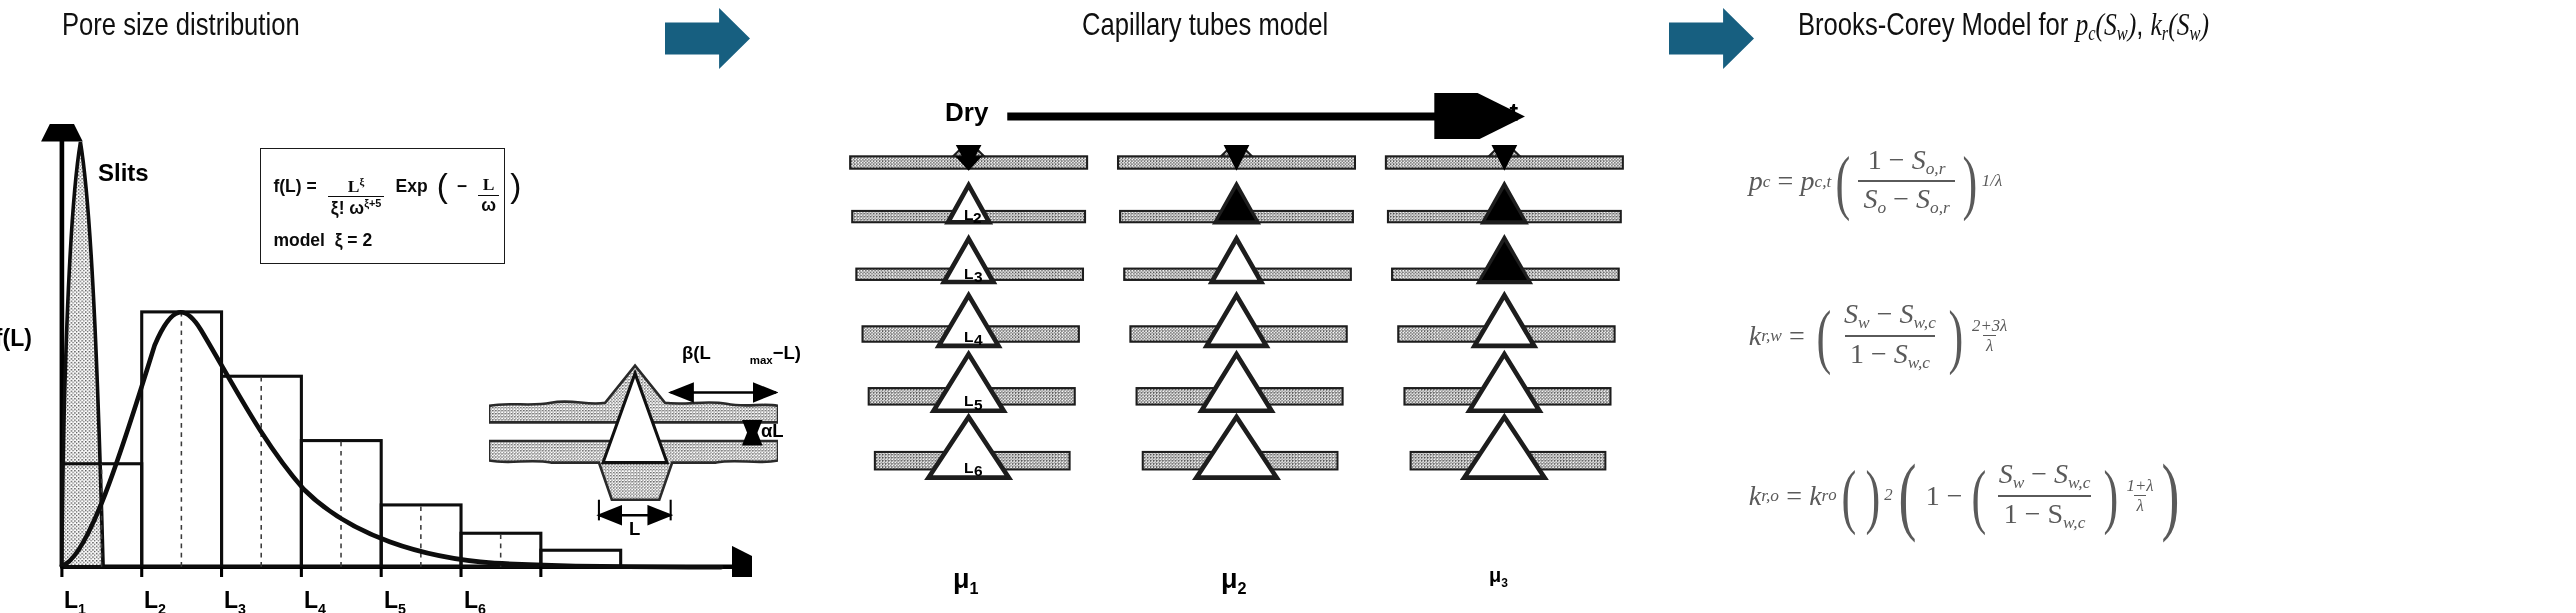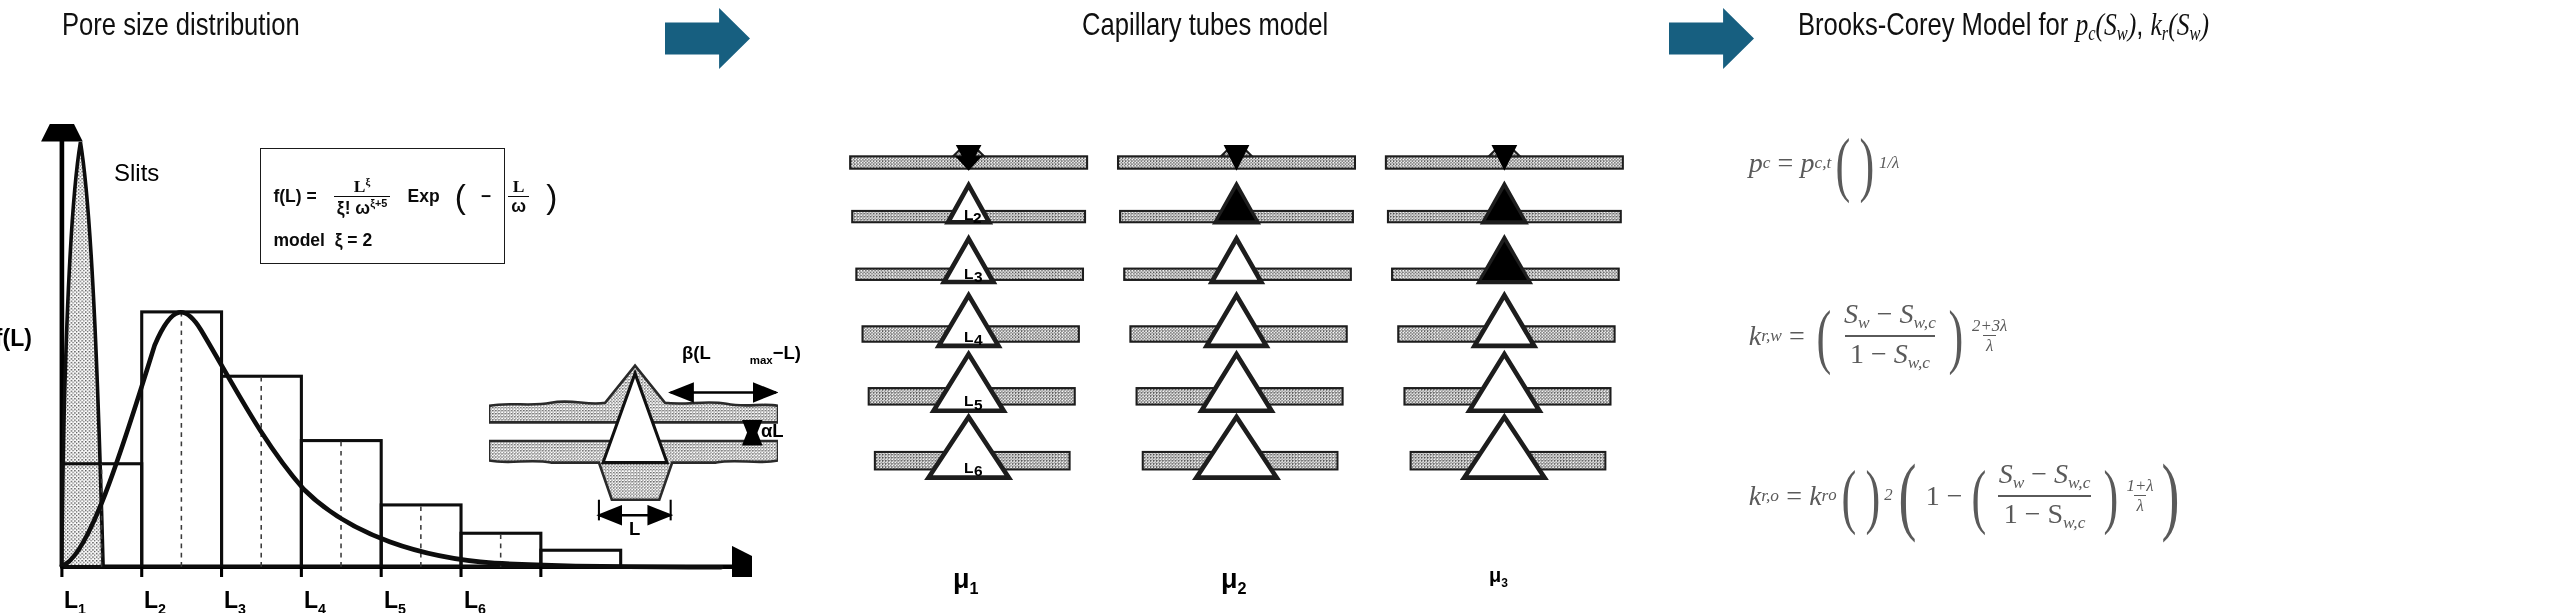--- a/index.html
+++ b/index.html
@@ -47,21 +47,21 @@
     border:1.5px solid #1a1a1a;
     background:#fff;
     box-sizing:border-box;
   }
   #formulaBox .fline{
     position:absolute;left:12.4px;
     font-family:"Liberation Sans", sans-serif;
     font-weight:bold;color:#0b0b0b;
     white-space:nowrap;
   }
-  #fl1{top:27px;font-size:17.5px;display:flex;align-items:center;gap:15px;}
+  #fl1{top:27px;font-size:17.5px;display:flex;gap:9px;}
   #fl2{top:81px;font-size:17.5px;}
 
   .frac{display:inline-flex;flex-direction:column;align-items:center;
         vertical-align:middle;line-height:1;margin:0 2.1px;}
   .frac .num{padding:0 3.1px 1px 3.1px;font-family:Liberation Serif, serif;}
   .frac .den{padding:1px 3.1px 0 3.1px;border-top:1.5px solid #0b0b0b;}
   .sup{font-size:0.62em;vertical-align:super;}
   .paren{font-size:1.9em;font-weight:normal;line-height:0.62;}
 
   
@@ -190,22 +190,22 @@
           <line x1="680" y1="860" x2="680" y2="892"></line>
           <line x1="835" y1="860" x2="835" y2="892"></line>
           <line x1="990" y1="860" x2="990" y2="892"></line>
         </g>
       </svg>
     </div>
 
     <div class="abs" style="left:-5.2px;top:222px;font-family:'Liberation Sans',sans-serif;
          font-weight:bold;font-size:23px;color:#000;">f(L)</div>
 
-    <div class="abs" style="left:114px;top:56px;font-family:'Liberation Sans',sans-serif;
-         font-weight:normal;font-size:24px;color:#000;">Slits</div>
+    <div class="abs" style="left:98px;top:56px;font-family:'Liberation Sans',sans-serif;
+         font-weight:bold;font-size:24px;color:#000;">Slits</div>
 
     <div class="abs" style="left:31px;top:484px;width:618px;height:31px;">
       <span class="abs" style="left:33px;top:0;font-family:'Liberation Sans',sans-serif;font-weight:bold;font-size:23px;color:#000;"><span>L</span><sub style="font-size:0.62em;">1</sub></span>
       <span class="abs" style="left:113px;top:0;font-family:'Liberation Sans',sans-serif;font-weight:bold;font-size:23px;color:#000;"><span>L</span><sub style="font-size:0.62em;">2</sub></span>
       <span class="abs" style="left:193px;top:0;font-family:'Liberation Sans',sans-serif;font-weight:bold;font-size:23px;color:#000;"><span>L</span><sub style="font-size:0.62em;">3</sub></span>
       <span class="abs" style="left:273px;top:0;font-family:'Liberation Sans',sans-serif;font-weight:bold;font-size:23px;color:#000;"><span>L</span><sub style="font-size:0.62em;">4</sub></span>
       <span class="abs" style="left:353px;top:0;font-family:'Liberation Sans',sans-serif;font-weight:bold;font-size:23px;color:#000;"><span>L</span><sub style="font-size:0.62em;">5</sub></span>
       <span class="abs" style="left:433px;top:0;font-family:'Liberation Sans',sans-serif;font-weight:bold;font-size:23px;color:#000;"><span>L</span><sub style="font-size:0.62em;">6</sub></span>
     </div>
 
@@ -273,20 +273,34 @@
             font-weight:bold;font-size:18.5px;color:#000;">αL</span>
 
       <span class="abs" style="left:140px;top:173px;font-family:'Liberation Sans',sans-serif;
             font-weight:bold;font-size:18.5px;color:#000;">L</span>
     </div>
 
   </div>
 
   <div class="abs" id="midpanel">
 
+    <div id="midArrowRow">
+      <svg viewBox="0 0 1520 90" preserveAspectRatio="none">
+        <defs>
+          <marker id="ahw" markerWidth="11" markerHeight="11" refX="1" refY="5.5" orient="auto">
+            <polygon points="0,0 11,5.5 0,11" fill="#000"></polygon>
+          </marker>
+        </defs>
+        <line x1="315" y1="46" x2="1160" y2="46" stroke="#000" stroke-width="16" marker-end="url(#ahw)"></line>
+      </svg>
+      <span class="abs" style="left:100px;top:4.1px;font-family:'Liberation Sans',sans-serif;
+            font-weight:bold;font-size:26px;color:#000;">Dry</span>
+      <span class="abs" style="left:626px;top:4.1px;font-family:'Liberation Sans',sans-serif;
+            font-weight:bold;font-size:26px;color:#000;">Wet</span>
+    </div>
 
     <div id="tubesWrap">
       <svg viewBox="0 0 1520 800" preserveAspectRatio="none">
         <defs>
           <pattern id="rock" width="6" height="6" patternUnits="userSpaceOnUse">
             <rect width="6" height="6" fill="#ffffff"></rect>
             <circle cx="1.2" cy="1.3" r="1.6" fill="#4a4a4a"></circle>
             <circle cx="4.4" cy="4.2" r="1.5" fill="#6e6e6e"></circle>
             <circle cx="4.2" cy="0.9" r="1.0" fill="#8c8c8c"></circle>
             <circle cx="0.8" cy="4.6" r="0.9" fill="#9a9a9a"></circle>
@@ -411,20 +425,24 @@
 
   <div class="abs" id="rightpanel">
 
     <div class="eq" id="eq1">
       <span>p</span>
         <span class="sb">c</span>
       <span class="up" style="margin:0 7.2px;">=</span>
       <span>p</span>
         <span class="sb">c,t</span>
       <span class="bigparen">(</span>
+      <span class="frc">
+        <span class="n"><span class="up">1</span> <span class="up">−</span> <span>S</span><span class="sb">o,r</span></span>
+        <span class="d"><span>S</span><span class="sb">o</span> <span class="up">−</span> <span>S</span><span class="sb">o,r</span></span>
+      </span>
       <span class="bigparen">)</span>
       <span class="spr">1/λ</span>
     </div>
 
     <div class="eq" id="eq2">
       <span>k</span>
         <span class="sb">r,w</span>
       <span class="up" style="margin:0 7.2px;">=</span>
       <span class="bigparen">(</span>
       <span class="frc">

